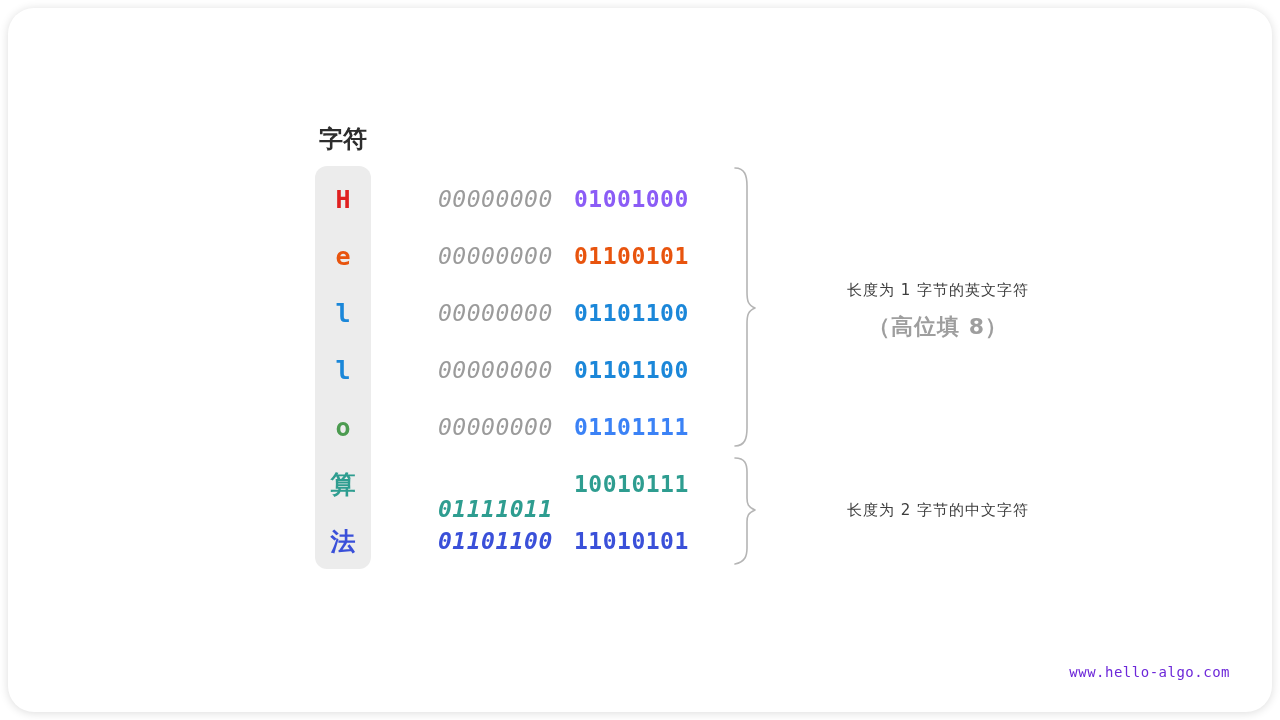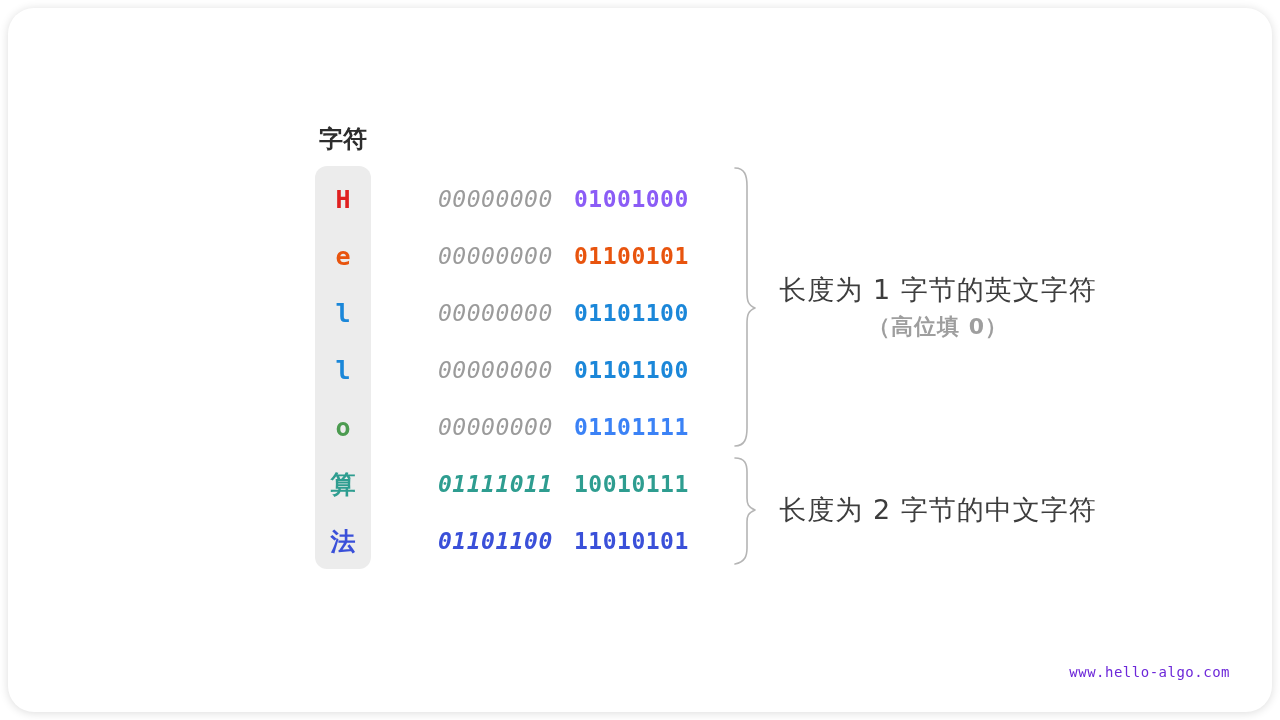--- a/index.html
+++ b/index.html
@@ -56,21 +56,21 @@
     fill: none; stroke: #b5b5b5; stroke-width: 1.6;
     stroke-linecap: round; stroke-linejoin: round;
   }
 
   .annotation {
     position: absolute;
     left: 756px; width: 348px;
     text-align: center;
   }
   .annotation .line1 {
-    font-size: 27px; color: #3d3d3d; letter-spacing: 1px;
+    font-size: 15px; color: #3d3d3d; letter-spacing: 1px;
     line-height: 28px;
   }
   .annotation .line2 {
     margin-top: 10px;
     font-size: 22px; color: #9e9e9e; font-weight: bold;
     letter-spacing: 1px; line-height: 26px;
   }
   .ann-english { top: 268px; }
   .ann-chinese { top: 488px; }
 
@@ -110,40 +110,40 @@
     <span class="bits bits-high gray">00000000</span>
     <span class="bits bits-low bold" style="color: rgb(27, 135, 217);">01101100</span>
   </div>
   <div class="row" style="top:391px">
     <span class="cell-char" style="color: rgb(76, 155, 80);">o</span>
     <span class="bits bits-high gray">00000000</span>
     <span class="bits bits-low bold" style="color: #3b82f6;">01101111</span>
   </div>
   <div class="row" style="top:448px">
     <span class="cell-char" style="color: rgb(46, 157, 144);">算</span>
-    <span class="bits bits-high bold" style="color: rgb(46, 157, 144);">01111011</span>
+    <span class="bits bits-high bold" style="color: rgb(46, 157, 144); margin-top: 25px;">01111011</span>
     <span class="bits bits-low bold" style="color: rgb(46, 157, 144);">10010111</span>
   </div>
   <div class="row" style="top:505px">
     <span class="cell-char" style="color: rgb(58, 80, 217);">法</span>
     <span class="bits bits-high bold" style="color: rgb(58, 80, 217);">01101100</span>
     <span class="bits bits-low bold" style="color: rgb(58, 80, 217);">11010101</span>
   </div>
 
   <svg class="brace" style="left:718px; top:158px;" width="34" height="282" viewBox="0 0 34 282">
     <path d="M 9 2 C 19 2 21 10 21 20 L 21 126 C 21 135 22 139 29 142 C 22 145 21 149 21 158 L 21 262 C 21 272 19 280 9 280"></path>
   </svg>
 
   <svg class="brace" style="left:718px; top:448px;" width="34" height="110" viewBox="0 0 34 110">
     <path d="M 9 2 C 19 2 21 8 21 16 L 21 42 C 21 48 22 51 29 54 C 22 57 21 60 21 66 L 21 92 C 21 100 19 106 9 108"></path>
   </svg>
 
   <div class="annotation ann-english">
     <div class="line1">长度为 1 字节的英文字符</div>
-    <div class="line2">（高位填 0）</div>
+    <div class="line2">（高位填 8）</div>
   </div>
 
   <div class="annotation ann-chinese">
     <div class="line1">长度为 2 字节的中文字符</div>
   </div>
 
   <div class="watermark">www.hello-algo.com</div>
 
 </div>
 

